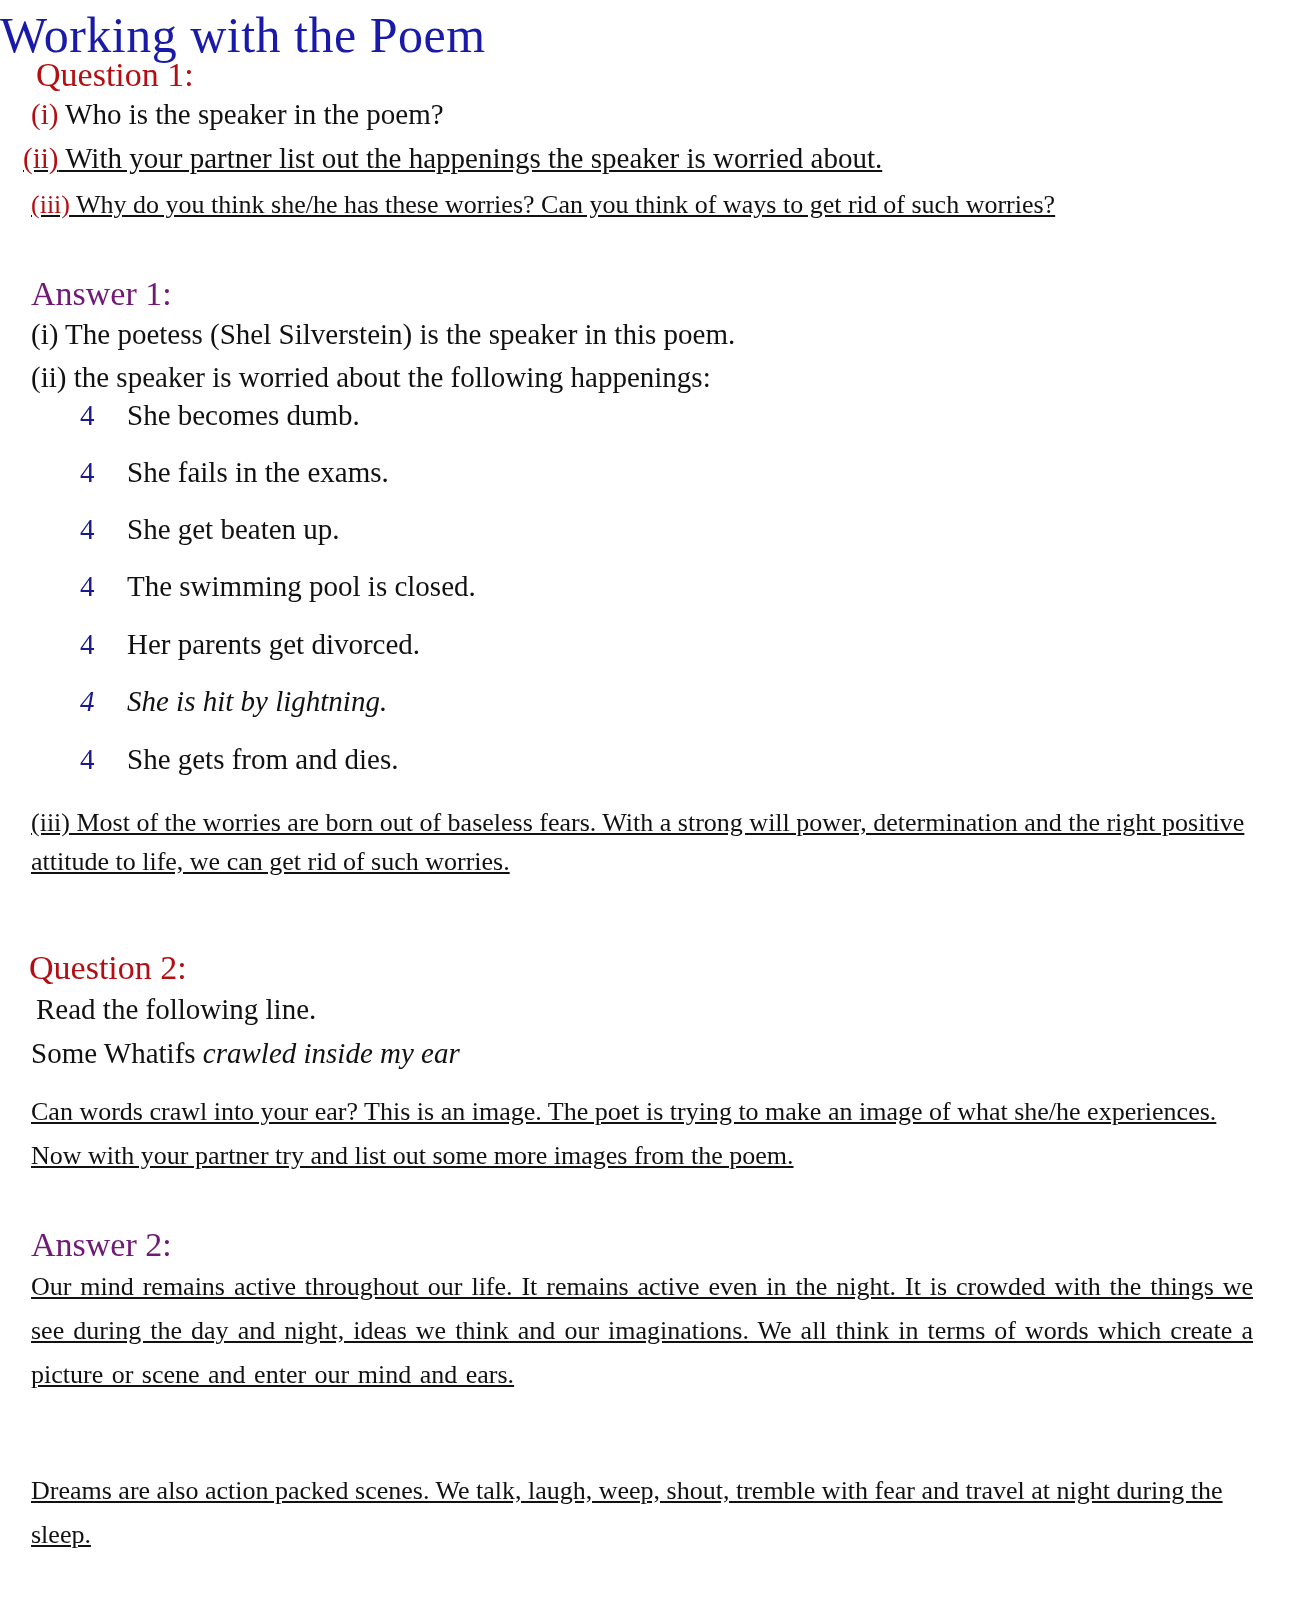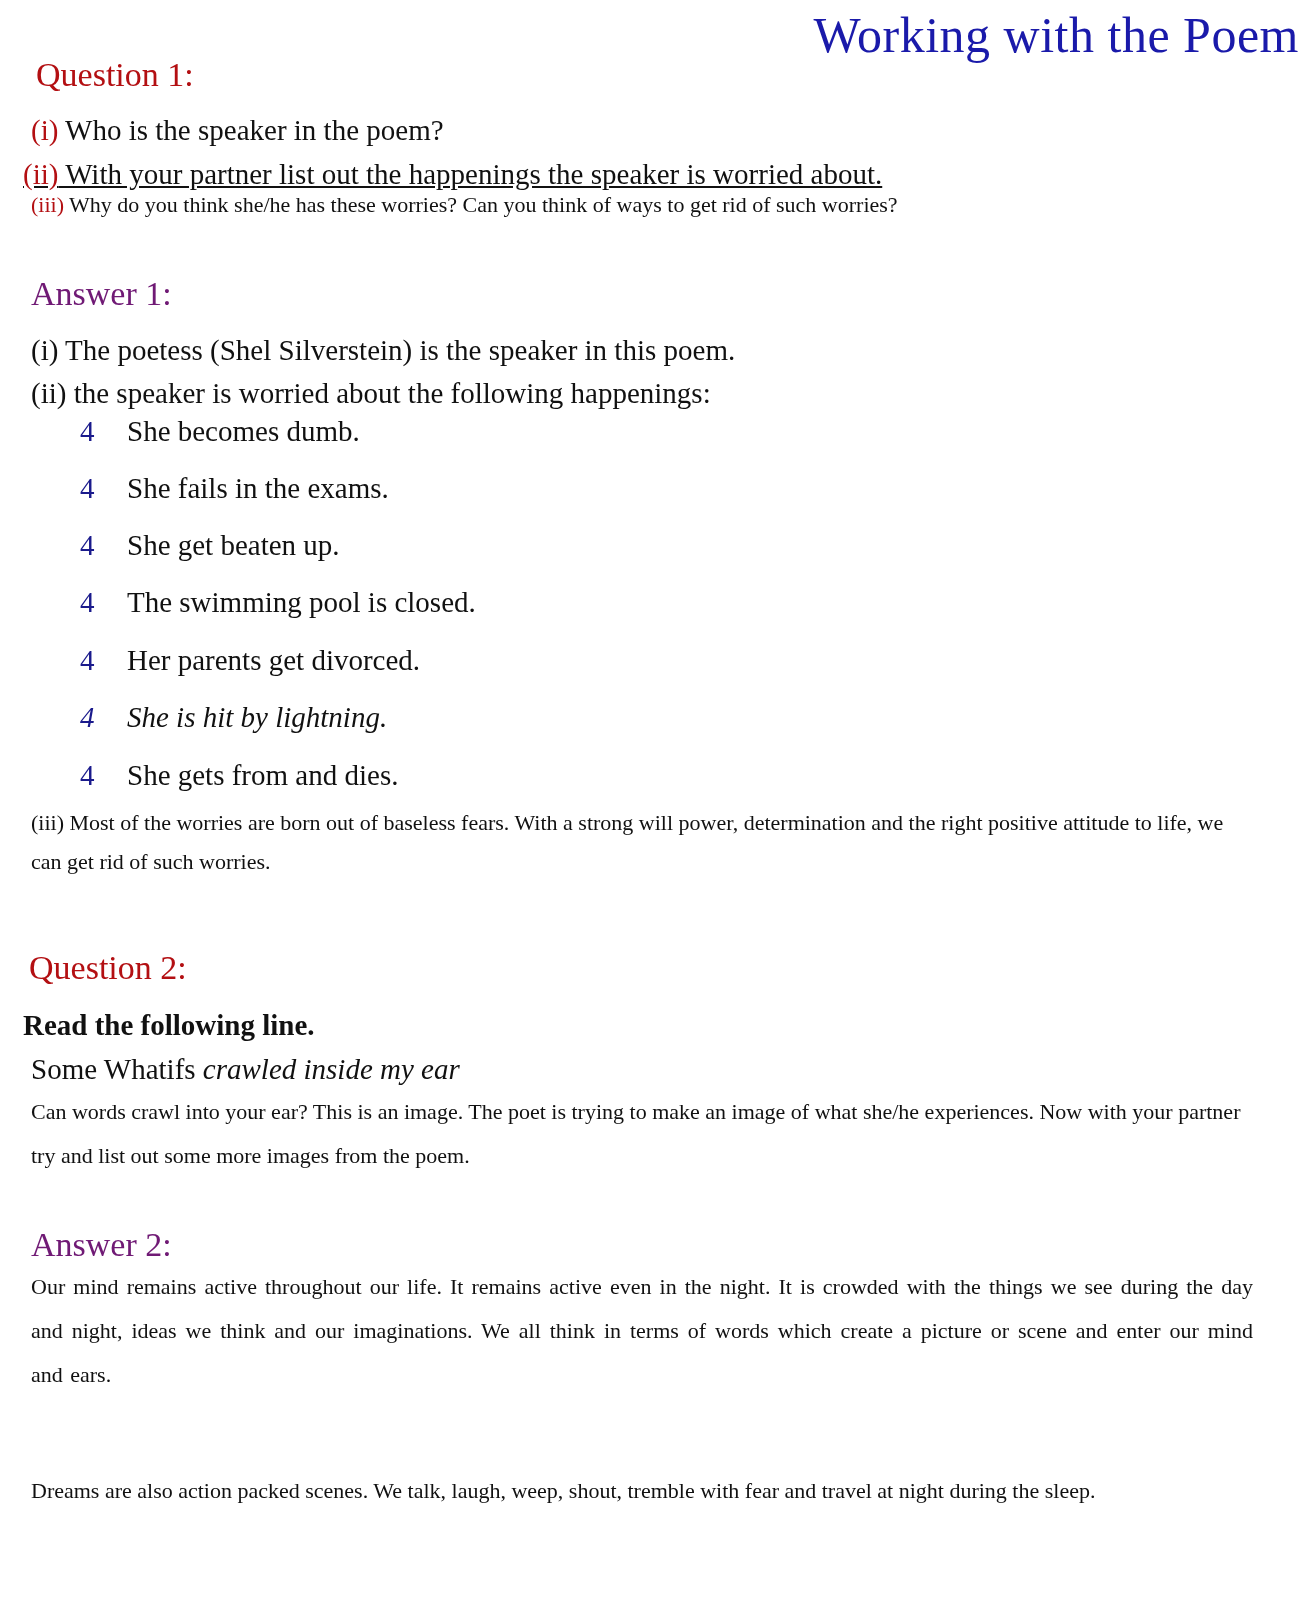--- a/index.html
+++ b/index.html
@@ -3,31 +3,31 @@
 <meta charset="utf-8">
 <style>
   html, body { margin: 0; padding: 0; background: #ffffff; }
   body {
     width: 1299px; height: 1609px; position: relative; overflow: hidden;
     font-family: "Liberation Serif", "DejaVu Serif", serif;
     color: #111111;
   }
   .abs { position: absolute; white-space: nowrap; }
   .title {
-    left: 0; width: 1299px; text-align: right; top: 6px;
+    left: 0; width: 1299px; text-align: left; top: 6px;
     font-size: 50px; color: #1a1aaa; letter-spacing: 0.5px;
   }
   .qhead { font-size: 34px; color: #b30f12; }
   .ahead { font-size: 34px; color: #701a75; }
-  .line { font-size: 29px; color: #111; margin-top: 16px; }
+  .line { font-size: 29px; color: #111; }
   .red { color: #b30f12; }
   .bullet { font-size: 29px; color: #1a1a8c; }
   .para {
     position: absolute; left: 31px; width: 1222px;
-    font-size: 22px; line-height: 44px; color: #111;
+    font-size: 26px; line-height: 44px; color: #111; text-decoration: underline;
   }
   .justify { text-align: justify; text-align-last: left; word-spacing: 2px; }
   .ital { font-style: italic; }
 </style>
 </head>
 <body>
 
 <h1 class="abs title" style="margin:0;font-weight:normal;">Working with the Poem</h1>
 
 <div class="abs qhead" style="left:36px; top:56px;">Question 1:</div>
@@ -52,21 +52,21 @@
     <div class="abs line" style="left: 80px; top: 513px;"><span class="bullet" style="display: inline-block; width: 47px;">4</span><span>She get beaten  up.</span></div>
     <div class="abs line" style="left: 80px; top: 570px;"><span class="bullet" style="display: inline-block; width: 47px;">4</span><span>The swimming pool is closed.</span></div>
     <div class="abs line" style="left: 80px; top: 628px; font-family: Liberation Serif, serif;"><span class="bullet" style="display: inline-block; width: 47px;">4</span><span>Her parents get  divorced.</span></div>
     <div class="abs line" style="left: 80px; top: 685px; font-style: italic;"><span class="bullet" style="display: inline-block; width: 47px;">4</span><span>She is hit by lightning.</span></div>
     <div class="abs line" style="left: 80px; top: 743px;"><span class="bullet" style="display: inline-block; width: 47px;">4</span><span>She gets from and dies.</span></div>
   </div>
 
 <div class="para" style="top:803px; line-height:39px;">(iii)  Most of the worries are born out of baseless fears. With a strong will power, determination and the right positive attitude to life, we can get rid of such worries.</div>
 
 <div class="abs qhead" style="left:29px; top:949px;">Question 2:</div>
-<div class="abs line" style="left:23px; top:993px;font-weight:bold;">Read the following line.</div>
+<div class="abs line" style="left:36px; top:993px;">Read the following line.</div>
 <div class="abs line" style="left:31px; top:1037px;">
   <span>Some Whatifs </span><span class="ital">crawled inside my ear</span>
 </div>
 <div class="para" style="top:1090px;">Can words crawl into your ear? This is an image. The poet is trying to make an image of what she/he experiences. Now with your partner try and list out some more images from the poem.</div>
 
 <div class="abs ahead" style="left:31px; top:1226px;">Answer 2:</div>
 <div class="para justify" style="top:1265px;">Our mind remains active throughout our life. It remains active even in the night. It is crowded with the things we see during the day and night, ideas we think and our imaginations. We all think in terms of words which create a picture or scene and enter our mind and ears.</div>
 <div class="para" style="top:1469px;">Dreams are also action packed scenes. We talk, laugh, weep, shout, tremble with fear and travel at night during the  sleep.</div>
 
 </body></html>

